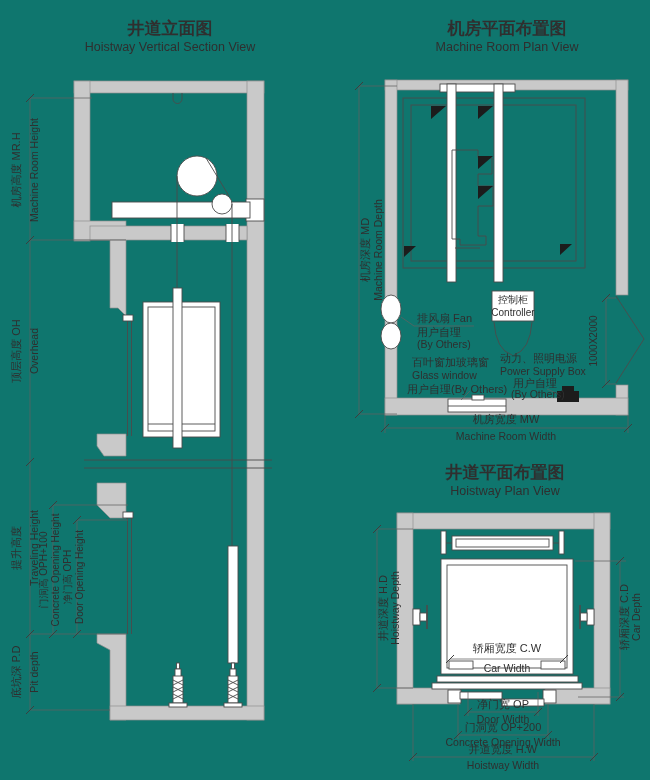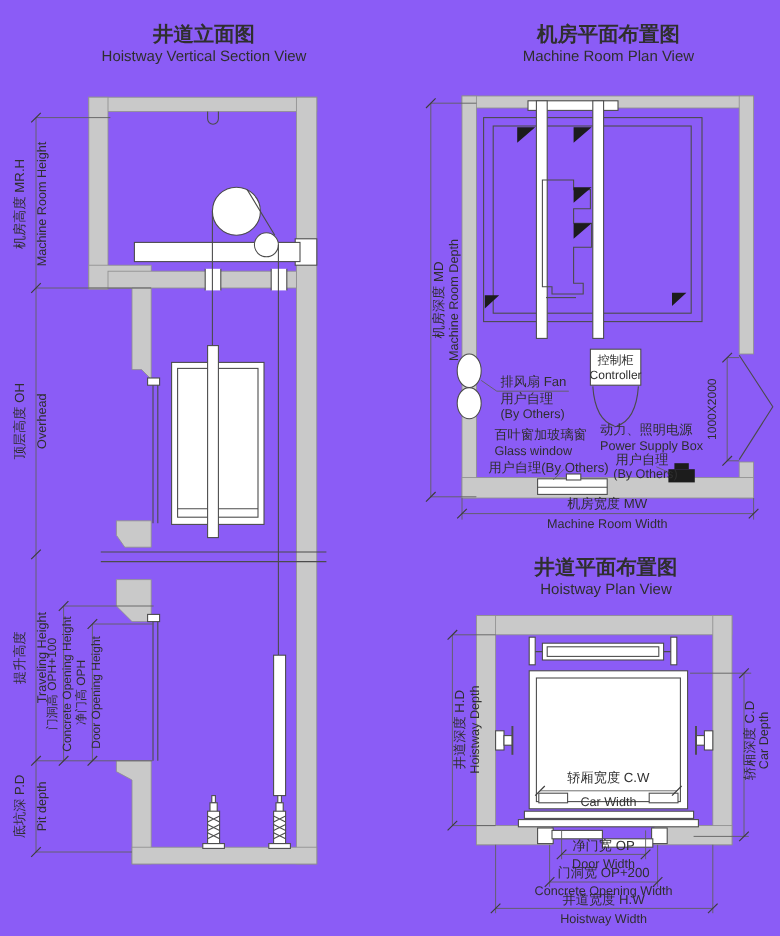--- a/index.html
+++ b/index.html
@@ -1,16 +1,16 @@
 <!DOCTYPE html>
 <html><head>
 <meta charset="utf-8">
 <style>
   html,body{margin:0;padding:0;background:#ffffff;}
-  .canvas{position:relative;width:650px;height:780px;background:#8b5cf6;overflow:hidden;}
+  .canvas{position:relative;width:650px;height:780px;background:#0f766e;overflow:hidden;}
   svg{position:absolute;left:0;top:0;}
   text{fill:#2f2f2f;}
   .tz{font:11px "Liberation Sans","DejaVu Sans",sans-serif;}
   .te{font:10.5px "Liberation Sans","DejaVu Sans",sans-serif;}
   .ts{font:10px "Liberation Sans","DejaVu Sans",sans-serif;}
   .Tz{font:bold 17px "Liberation Sans","DejaVu Sans",sans-serif;}
   .Te{font:12.5px "Liberation Sans","DejaVu Sans",sans-serif;}
   .wall{fill:#c9c9c9;stroke:#8f8f8f;stroke-width:.7;}
   .w{fill:#fff;stroke:#4b4b4b;stroke-width:.9;}
   .wn{fill:#fff;stroke:none;}

